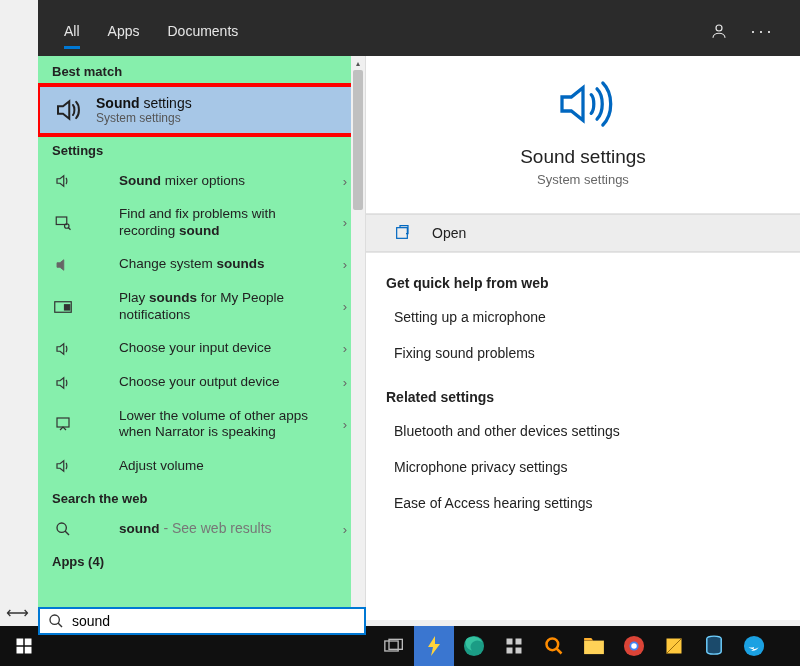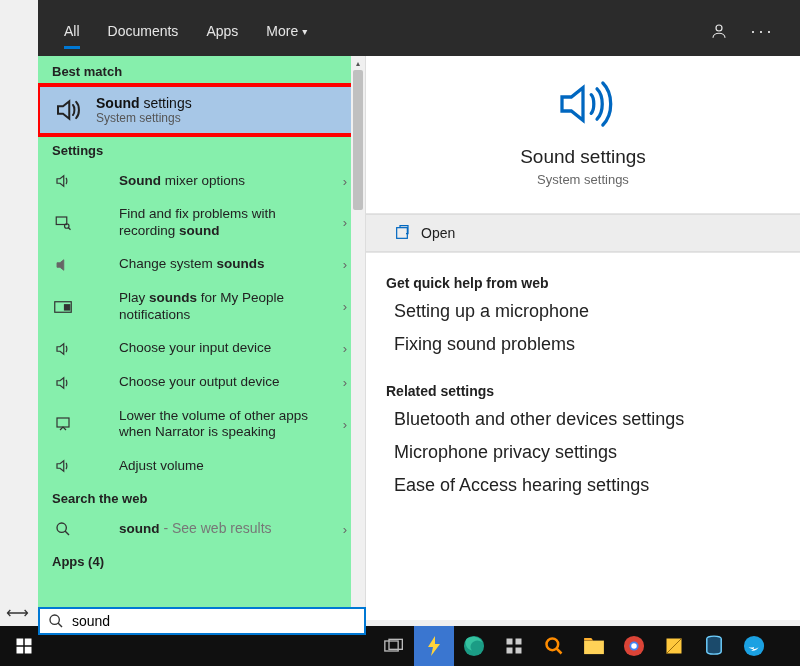--- a/index.html
+++ b/index.html
@@ -34,24 +34,24 @@
   .result-row .rlabel b { font-weight: 600; }
   .result-row .chev { color: #666; font-size: 13px; padding-right: 4px; }
   .subtle { color: #777; font-size: 14px; }
 
   
   .preview { position: absolute; left: 366px; right: 0; top: 56px; bottom: 46px; background: #fff; padding-top: 20px; }
   .pv-icon { display:flex; justify-content:center; margin-bottom: 14px; }
   .pv-title { text-align:center; font-size: 19px; color:#222; }
   .pv-sub { text-align:center; font-size: 13px; color:#666; margin-top:4px; margin-bottom: 26px; }
   .pv-divider { height:1px; background:#e5e5e5; }
-  .pv-open { display:flex; align-items:center; gap:11px; padding: 10px 28px; background:#ededed; border-top:1px solid #ddd; border-bottom:1px solid #ddd; cursor:pointer; font-size:14px; color:#222; }
+  .pv-open { display:flex; align-items:center; gap:22px; padding: 10px 28px; background:#ededed; border-top:1px solid #ddd; border-bottom:1px solid #ddd; cursor:pointer; font-size:14px; color:#222; }
   .pv-open .oicon { color:#0078d4; font-size:14px; }
   .pv-section { padding: 22px 20px 4px; font-weight:600; font-size:14px; color:#222; }
-  .pv-link { padding: 6px 28px; font-size:18px; color:#222; cursor:pointer; }
+  .pv-link { padding: 6px 28px; font-size:14px; color:#222; cursor:pointer;margin-top:8px; }
 
   
   .search-row { position:absolute; left:38px; bottom:31px; width:328px; height:28px; background:#fff; border:2px solid #0078d4; display:flex; align-items:center; padding:0 8px; gap:8px; z-index:5; }
   .search-row input { border:none; outline:none; flex:1; font-size:14px; }
   .search-row .sicon { color:#333; }
 
   
   .frag { position:absolute; left:6px; bottom:44px; font-size:16px; color:#333; }
 
   
@@ -64,28 +64,24 @@
   svg { display:block; }
 </style>
 </head>
 <body>
 
 <div class="tabs-bar">
   <div class="tab active">
       <span>All</span>
     </div>
   <div class="tab">
+      <span>Apps</span>
+    </div>
+  <div class="tab">
       <span>Documents</span>
-    </div>
-  <div class="tab">
-      <span>Apps</span>
-    </div>
-  <div class="tab">
-      <span>More</span>
-      <span class="chev">▾</span>
     </div>
   <div class="tabs-right">
     <span class="person">
       <svg width="18" height="18" viewBox="0 0 24 24" fill="none" stroke="#e6e6e6" stroke-width="1.6">
           <circle cx="12" cy="8" r="4"></circle>
           <path d="M4 21c0-4 4-6 8-6s8 2 8 6"></path>
         </svg>
     </span>
     <span class="dots">···</span>
   </div>

